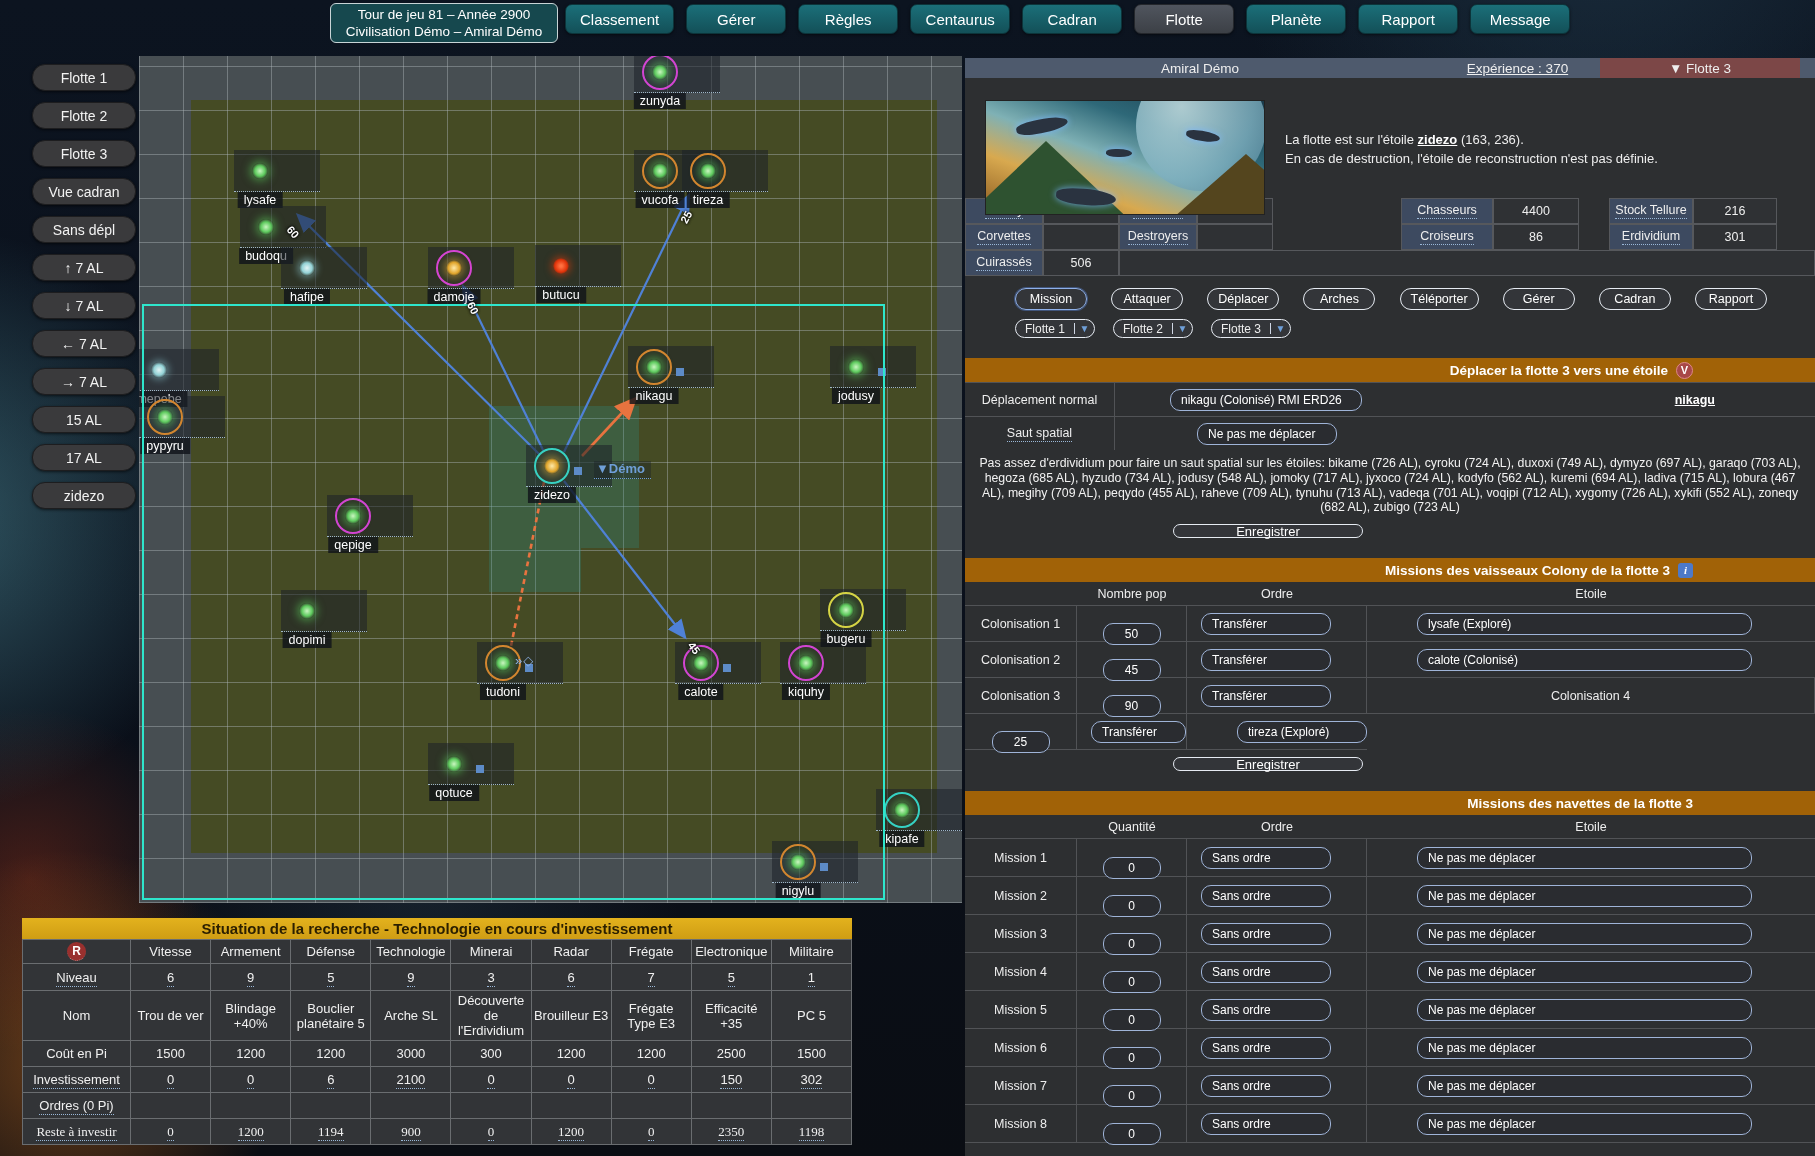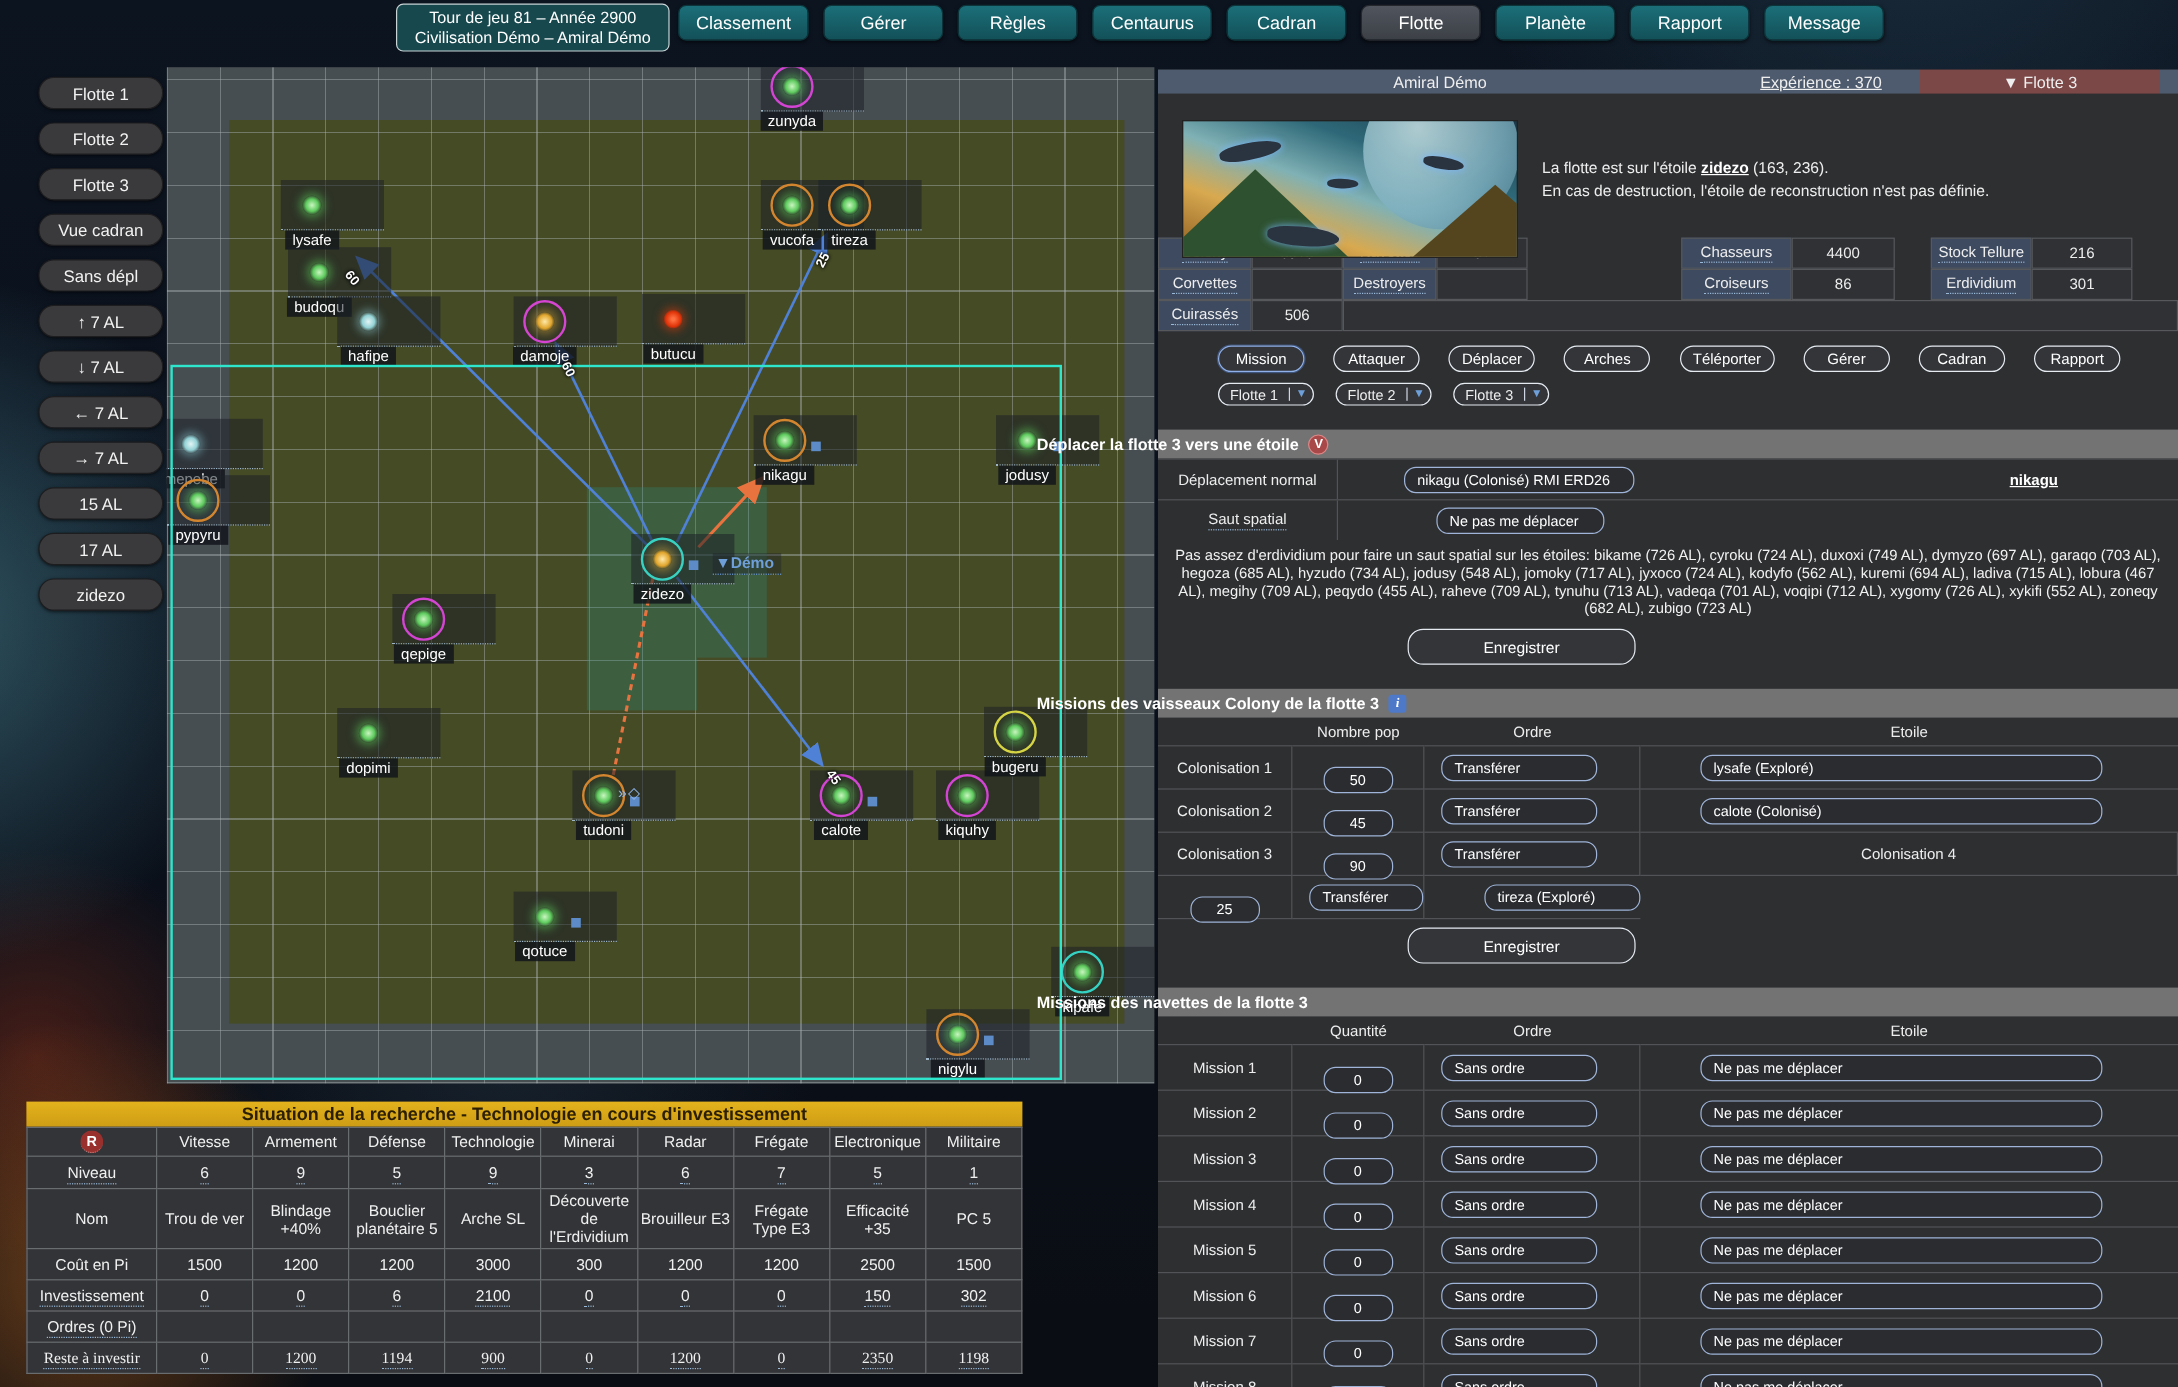--- a/index.html
+++ b/index.html
@@ -116,39 +116,39 @@
   .pbtn { min-width:72px; height:22px; padding:0 10px; border-radius:12px; border:1px solid #e6ebf2;
     background:rgba(62,66,74,.35); color:#fff; font-size:12.5px; display:flex; align-items:center;
     justify-content:center; cursor:pointer; }
   .pbtn.first { border-color:#8fb0e8; box-shadow:0 0 0 1px #40557c; }
   #fleet-selects { display:flex; gap:18px; padding:9px 0 0 50px; }
   .fsel { width:80px; height:19px; border-radius:10px; border:1px solid #e6ebf2; display:flex; align-items:center;
     background:rgba(62,66,74,.35); cursor:pointer; font-size:12px; }
   .fsel .fl { flex:1; text-align:center; }
   .fsel .fa { width:20px; border-left:1px solid #cfd6e4; color:#6f9fd8; text-align:center; font-size:10px; }
   
-  .secbar { margin-top:20px; height:24px; background:#737373; display:flex; align-items:center; justify-content:flex-start;padding-left:21px; }
+  .secbar { margin-top:20px; height:24px; background:#a16207; display:flex; align-items:center; justify-content:flex-end; }
   .secin { display:flex; align-items:center; gap:8px; transform:translateX(-122px);
     font-size:13.5px; font-weight:bold; color:#fff; }
   .vbadge { width:17px; height:17px; border-radius:50%; background:#a84848; border:1px solid #d88;
     color:#fff; font-size:11px; font-weight:bold; display:flex; align-items:center; justify-content:center; cursor:pointer; }
   .ibadge { width:15px; height:15px; border-radius:3px; background:#4d79c8; color:#fff; font-size:11px;
     font-style:italic; font-family:"Liberation Serif",serif; display:flex; align-items:center; justify-content:center; cursor:pointer; }
   
   .frow { display:flex; align-items:center; height:34px; border-top:1px solid #515356; position:relative; }
   .frow:last-of-type { border-bottom:1px solid #515356; }
   .flab { width:150px; text-align:center; font-size:12.5px; border-right:1px solid #515356;
     height:100%; display:flex; align-items:center; justify-content:center; }
   .ipill { height:22px; border:1px solid #9fb4d8; border-radius:10px; background:#2a2c30; color:#fff;
     font-size:12px; display:flex; align-items:center; padding:0 10px; cursor:pointer; white-space:nowrap; overflow:hidden; }
   #normal-pill { margin-left:55px; width:192px; }
   #jump-pill { margin-left:82px; width:140px; }
   #normal-link { position:absolute; right:100px; font-weight:bold; text-decoration:underline; color:#fff; cursor:pointer; font-size:12.5px; }
   #warning { padding:6px 14px 2px 14px; text-align:center; font-size:12.3px; line-height:14.8px; color:#f2f2f2; }
-  .savebtn { width:190px; height:30px; border-radius:13px; border:1px solid #e6ebf2; background:rgba(62,66,74,.35);
+  .savebtn { width:190px; height:14px; border-radius:13px; border:1px solid #e6ebf2; background:rgba(62,66,74,.35);
     color:#fff; font-size:13px; display:flex; align-items:center; justify-content:center; cursor:pointer;
     margin:7px auto 0 auto; transform:translateX(-122px); }
   
   .mgrid { display:grid; grid-template-columns:112px 110px 180px 1fr; }
   .mh { height:24px; display:flex; align-items:center; justify-content:center; font-size:12.5px; border-bottom:1px solid #515356; }
   .mcell { display:flex; align-items:center; border-bottom:1px solid #515356; }
   .mcell.c1 { justify-content:center; font-size:12.5px; border-right:1px solid #515356; }
   .mcell.c2 { justify-content:center; border-right:1px solid #515356; }
   .mcell.c3 { border-right:1px solid #515356; }
   .npill { width:58px; justify-content:center; padding:0;margin-top:20px; }

